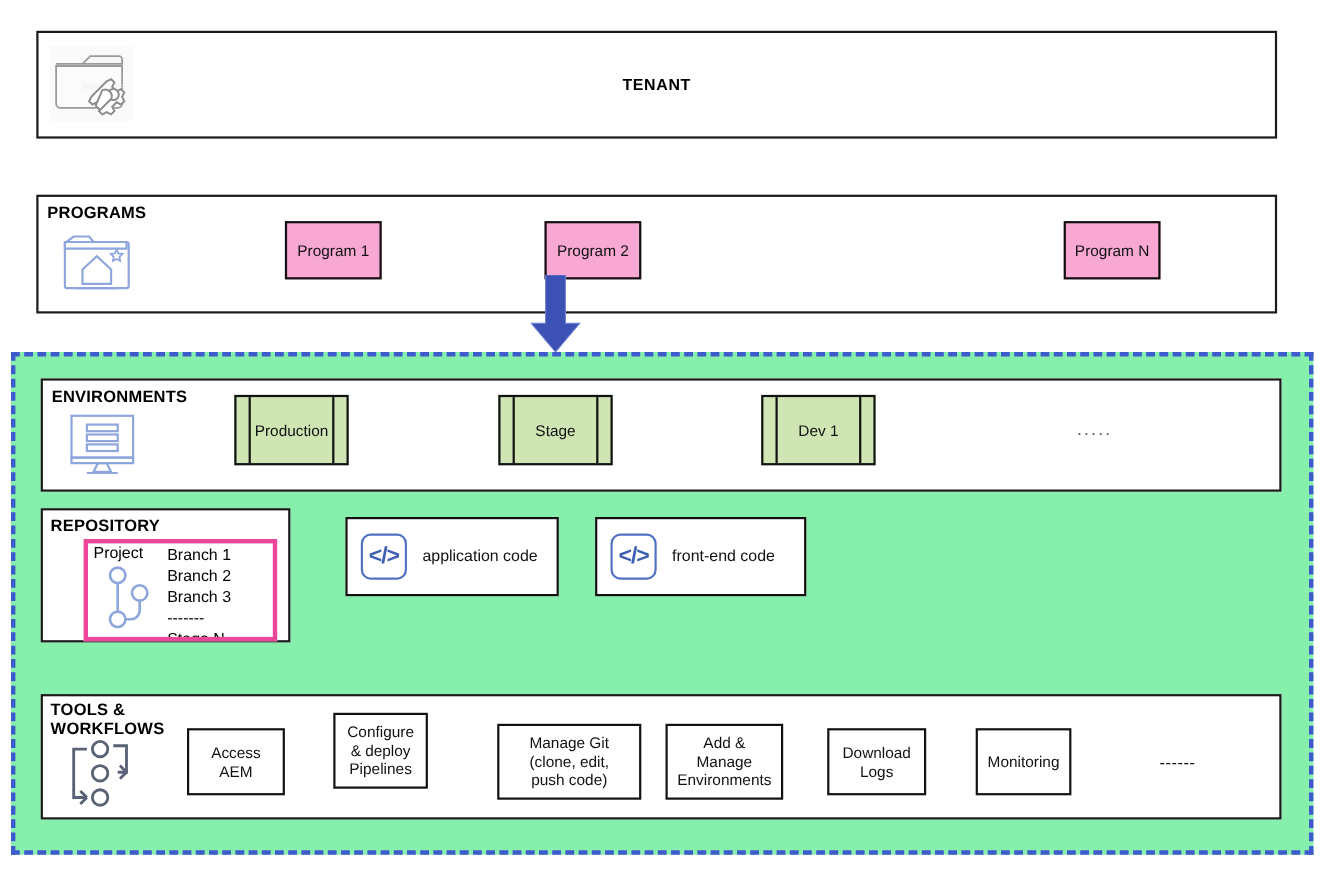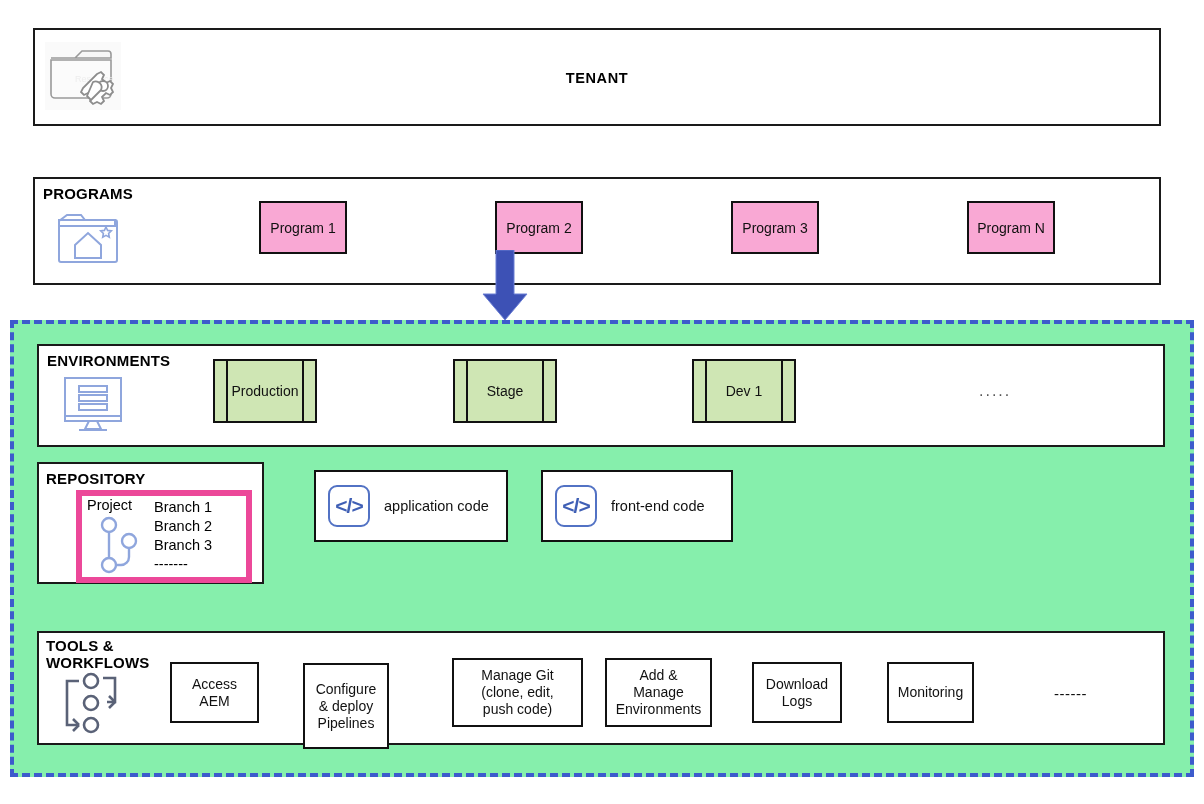--- a/index.html
+++ b/index.html
@@ -139,21 +139,21 @@
   
   #repository-panel {
     left: 23px; top: 138px;
     width: 227px; height: 122px;
   }
   #repository-title { left: 7px; top: 6px; }
   #repo-inner {
     position: absolute;
     left: 37px; top: 26px;
     width: 176px; height: 93px;
-    border: 6px solid #ec4899;
+    border: 4px solid #ec4899;
     box-sizing: border-box;
     background: #ffffff;
     overflow: hidden;
   }
   #repo-project-label {
     position: absolute;
     left: 5px; top: 1px;
     font-size: 14.5px;
   }
   #repo-git-icon {
@@ -268,23 +268,20 @@
       <path d="M14 55 h38" stroke="#8fa6dd" stroke-width="2"></path>
       <path d="M51 20 l1.6 3.4 3.7 .5 -2.7 2.6 .7 3.7 -3.3 -1.8 -3.3 1.8 .7 -3.7 -2.7 -2.6 3.7 -.5 z" fill="none" stroke="#8fa6dd" stroke-width="1.6"></path>
     </svg>
   </div>
 
   <div class="program-box" style="left:224px">
     <span>Program 1</span>
   </div>
   <div class="program-box" style="left:460px">
     <span>Program 2</span>
-  </div>
-  <div class="program-box" style="left:696px">
-    <span>Program 3</span>
   </div>
   <div class="program-box" style="left:932px">
     <span>Program N</span>
   </div>
 </div>
 
 <div id="program-arrow">
   <svg width="52" height="72" viewBox="0 0 52 72">
     <path d="M17 0 h18 v44 h13 L26 70 4 44 h13 z" fill="#3d51b5" stroke="#6b7fd4" stroke-width="1"></path>
   </svg>
@@ -362,21 +359,21 @@
         <path d="M58 33 l-6 -6 M58 33 l-6 6" fill="none" stroke="#5a6277" stroke-width="2.6"></path>
         <path d="M22 12 H10 v44 h12" fill="none" stroke="#5a6277" stroke-width="2.6"></path>
         <path d="M22 56 l-6 -6 M22 56 l-6 6" fill="none" stroke="#5a6277" stroke-width="2.6"></path>
       </svg>
     </div>
 
     <div class="tool-box" style="left:131px; width:89px">
       <span>Access
 AEM</span>
     </div>
-    <div class="tool-box" style="left:264px; width:86px; height:86px; top:30px">
+    <div class="tool-box" style="left:264px; width:86px; height:69px; top:15px">
       <span>Configure
 &amp; deploy
 Pipelines</span>
     </div>
     <div class="tool-box" style="left:413px; width:131px; height:69px; top:25px">
       <span>Manage Git
 (clone, edit,
 push code)</span>
     </div>
     <div class="tool-box" style="left:566px; width:107px; height:69px; top:25px">

